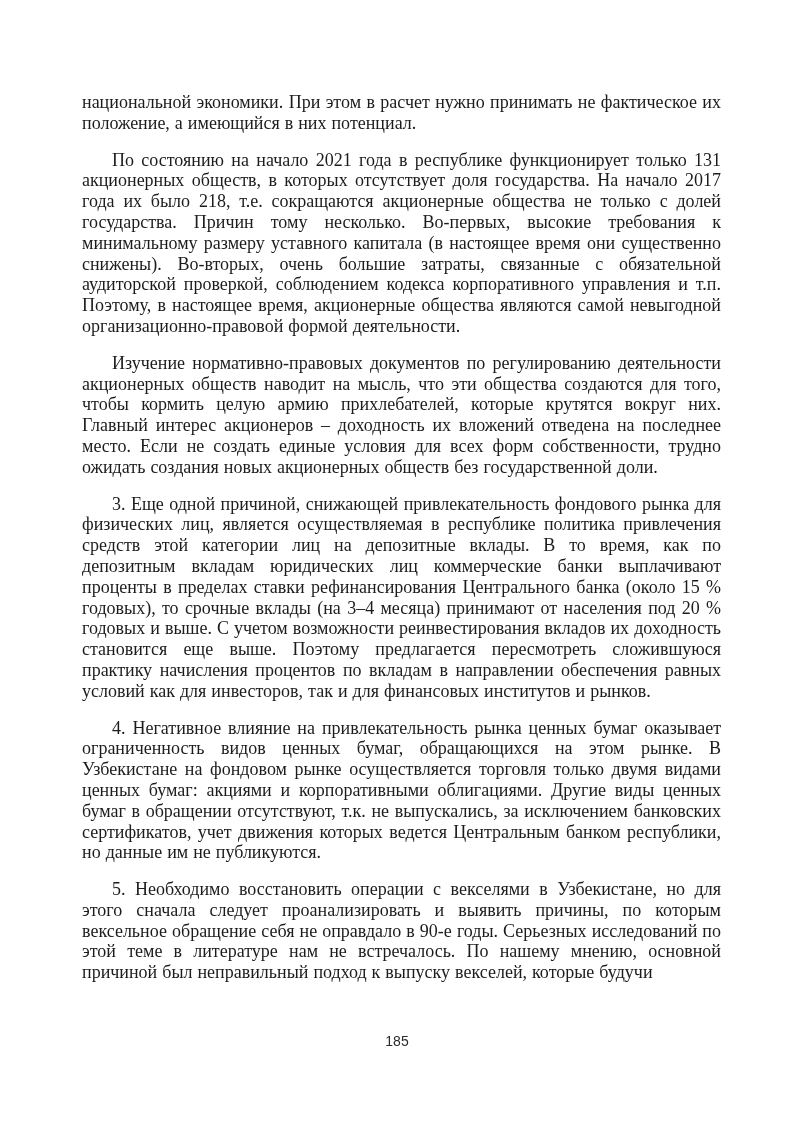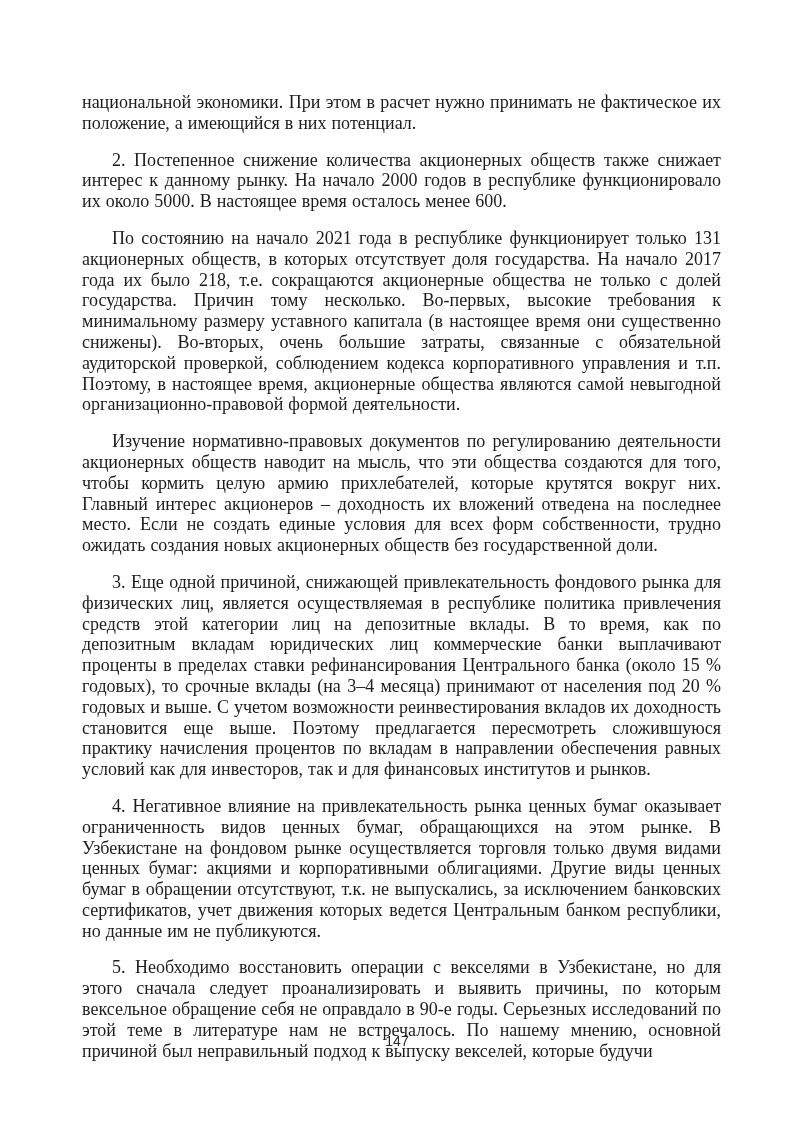--- a/index.html
+++ b/index.html
@@ -43,21 +43,20 @@
     font-size: 14px;
     color: #2a2a2a;
   }
 </style>
 </head>
 <body>
 
 <div class="page">
   <main class="page-body">
       <p class="para">национальной экономики. При этом в расчет нужно принимать не фактическое их положение, а имеющийся в них потенциал.</p>
-      <p class="para indent">2. Постепенное снижение количества акционерных обществ также снижает интерес к данному рынку. На начало 2000 годов в республике функционировало их около 5000. В настоящее время осталось менее 600.</p>
       <p class="para indent">По состоянию на начало 2021 года в республике функционирует только 131 акционерных обществ, в которых отсутствует доля государства. На начало 2017 года их было 218, т.е. сокращаются акционерные общества не только с долей государства. Причин тому несколько. Во-первых, высокие требования к минимальному размеру уставного капитала (в настоящее время они существенно снижены). Во-вторых, очень большие затраты, связанные с обязательной аудиторской проверкой, соблюдением кодекса корпоративного управления и т.п. Поэтому, в настоящее время, акционерные общества являются самой невыгодной организационно-правовой формой деятельности.</p>
       <p class="para indent">Изучение нормативно-правовых документов по регулированию деятельности акционерных обществ наводит на мысль, что эти общества создаются для того, чтобы кормить целую армию прихлебателей, которые крутятся вокруг них. Главный интерес акционеров – доходность их вложений отведена на последнее место. Если не создать единые условия для всех форм собственности, трудно ожидать создания новых акционерных обществ без государственной доли.</p>
       <p class="para indent">3. Еще одной причиной, снижающей привлекательность фондового рынка для физических лиц, является осуществляемая в республике политика привлечения средств этой категории лиц на депозитные вклады. В то время, как по депозитным вкладам юридических лиц коммерческие банки выплачивают проценты в пределах ставки рефинансирования Центрального банка (около 15 % годовых), то срочные вклады (на 3–4 месяца) принимают от населения под 20 % годовых и выше. С учетом возможности реинвестирования вкладов их доходность становится еще выше. Поэтому предлагается пересмотреть сложившуюся практику начисления процентов по вкладам в направлении обеспечения равных условий как для инвесторов, так и для финансовых институтов и рынков.</p>
       <p class="para indent">4. Негативное влияние на привлекательность рынка ценных бумаг оказывает ограниченность видов ценных бумаг, обращающихся на этом рынке. В Узбекистане на фондовом рынке осуществляется торговля только двумя видами ценных бумаг: акциями и корпоративными облигациями. Другие виды ценных бумаг в обращении отсутствуют, т.к. не выпускались, за исключением банковских сертификатов, учет движения которых ведется Центральным банком республики, но данные им не публикуются.</p>
       <p class="para indent">5. Необходимо восстановить операции с векселями в Узбекистане, но для этого сначала следует проанализировать и выявить причины, по которым вексельное обращение себя не оправдало в 90-е годы. Серьезных исследований по этой теме в литературе нам не встречалось. По нашему мнению, основной причиной был неправильный подход к выпуску векселей, которые будучи</p>
     </main>
-  <div class="page-number">147</div>
+  <div class="page-number">185</div>
 </div>
 
 </body></html>

